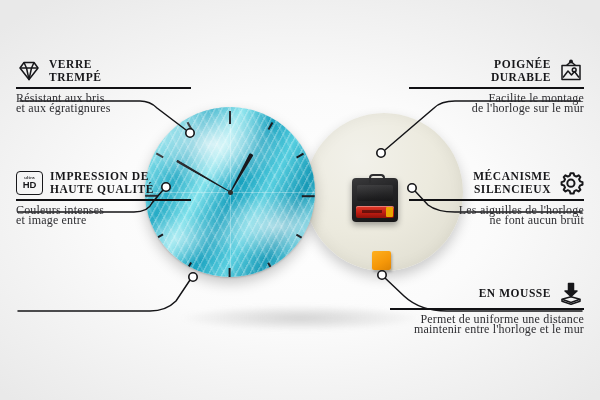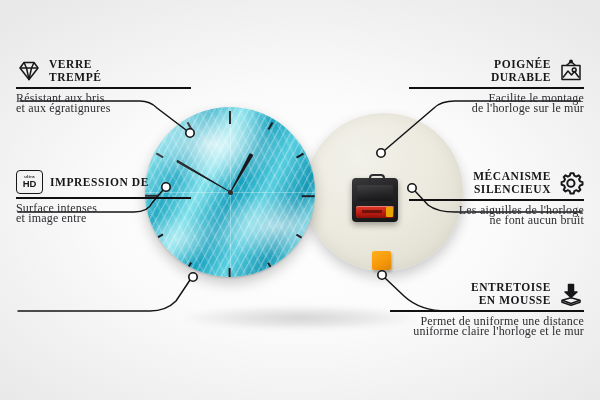--- a/index.html
+++ b/index.html
@@ -231,24 +231,25 @@
   </div>
 
   <div class="callout left" style="left:16px;top:170px;">
     <div class="co-head">
       <div class="hd-badge">
         <span class="u">ultra</span>
         <span class="h">HD</span>
       </div>
       <div>
         <div class="co-title">IMPRESSION DE</div>
-      </div>
-    </div>
-    <div class="co-rule"></div>
-    <div class="co-sub">Surface intenses</div>
+        <div class="co-title">HAUTE QUALITÉ</div>
+      </div>
+    </div>
+    <div class="co-rule"></div>
+    <div class="co-sub">Couleurs intenses</div>
     <div class="co-sub">et image entre</div>
   </div>
 
 
   <div class="callout right" style="left:409px;top:170px;">
     <div class="co-head">
       <div>
         <div class="co-title">MÉCANISME</div>
         <div class="co-title">SILENCIEUX</div>
       </div>
@@ -281,29 +282,28 @@
       </svg>
     </div>
     <div class="co-rule"></div>
     <div class="co-sub">Facilite le montage</div>
     <div class="co-sub">de l'horloge sur le mur</div>
   </div>
 
   <div class="callout right" style="left:390px;top:281px;width:194px;">
     <div class="co-head">
       <div>
-        <div class="co-title">ENTRETOISE</div>
         <div class="co-title">EN MOUSSE</div>
       </div>
       <svg class="ico" viewBox="0 0 26 24">
         <g fill="none" stroke="#17171a" stroke-width="1.5" stroke-linejoin="round">
           <path d="M10.5,2.5 L15.5,2.5 L15.5,10 L19,10 L13,15.5 L7,10 L10.5,10 Z" fill="#17171a"></path>
           <path d="M13,15.8 L22,18.2 L13,21.5 L4,18.2 Z"></path>
           <path d="M4,18.2 L4,20.2 L13,23.3 L22,20.2 L22,18.2"></path>
         </g>
       </svg>
     </div>
     <div class="co-rule"></div>
     <div class="co-sub">Permet de uniforme une distance</div>
-    <div class="co-sub">uniforme claire l'horloge et le mur</div>
+    <div class="co-sub">maintenir entre l'horloge et le mur</div>
   </div>
 
 </div>
 
 </body></html>

